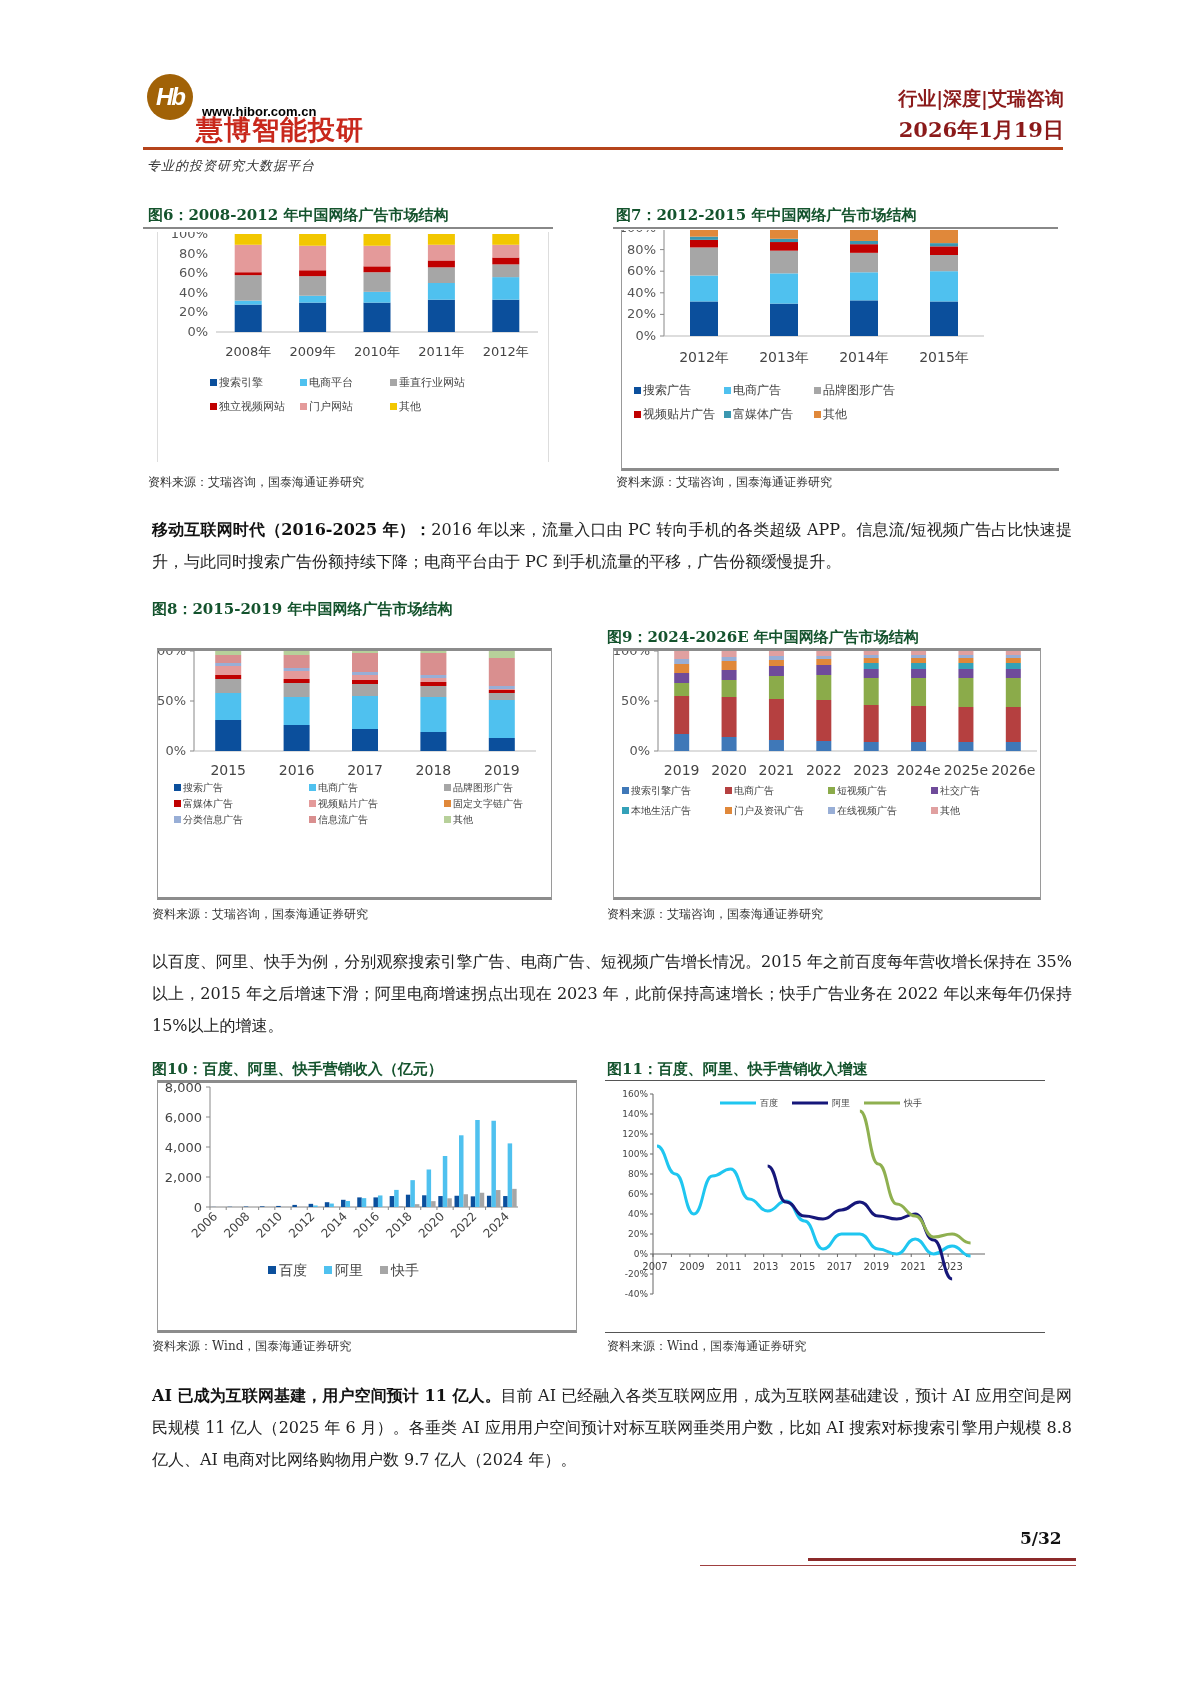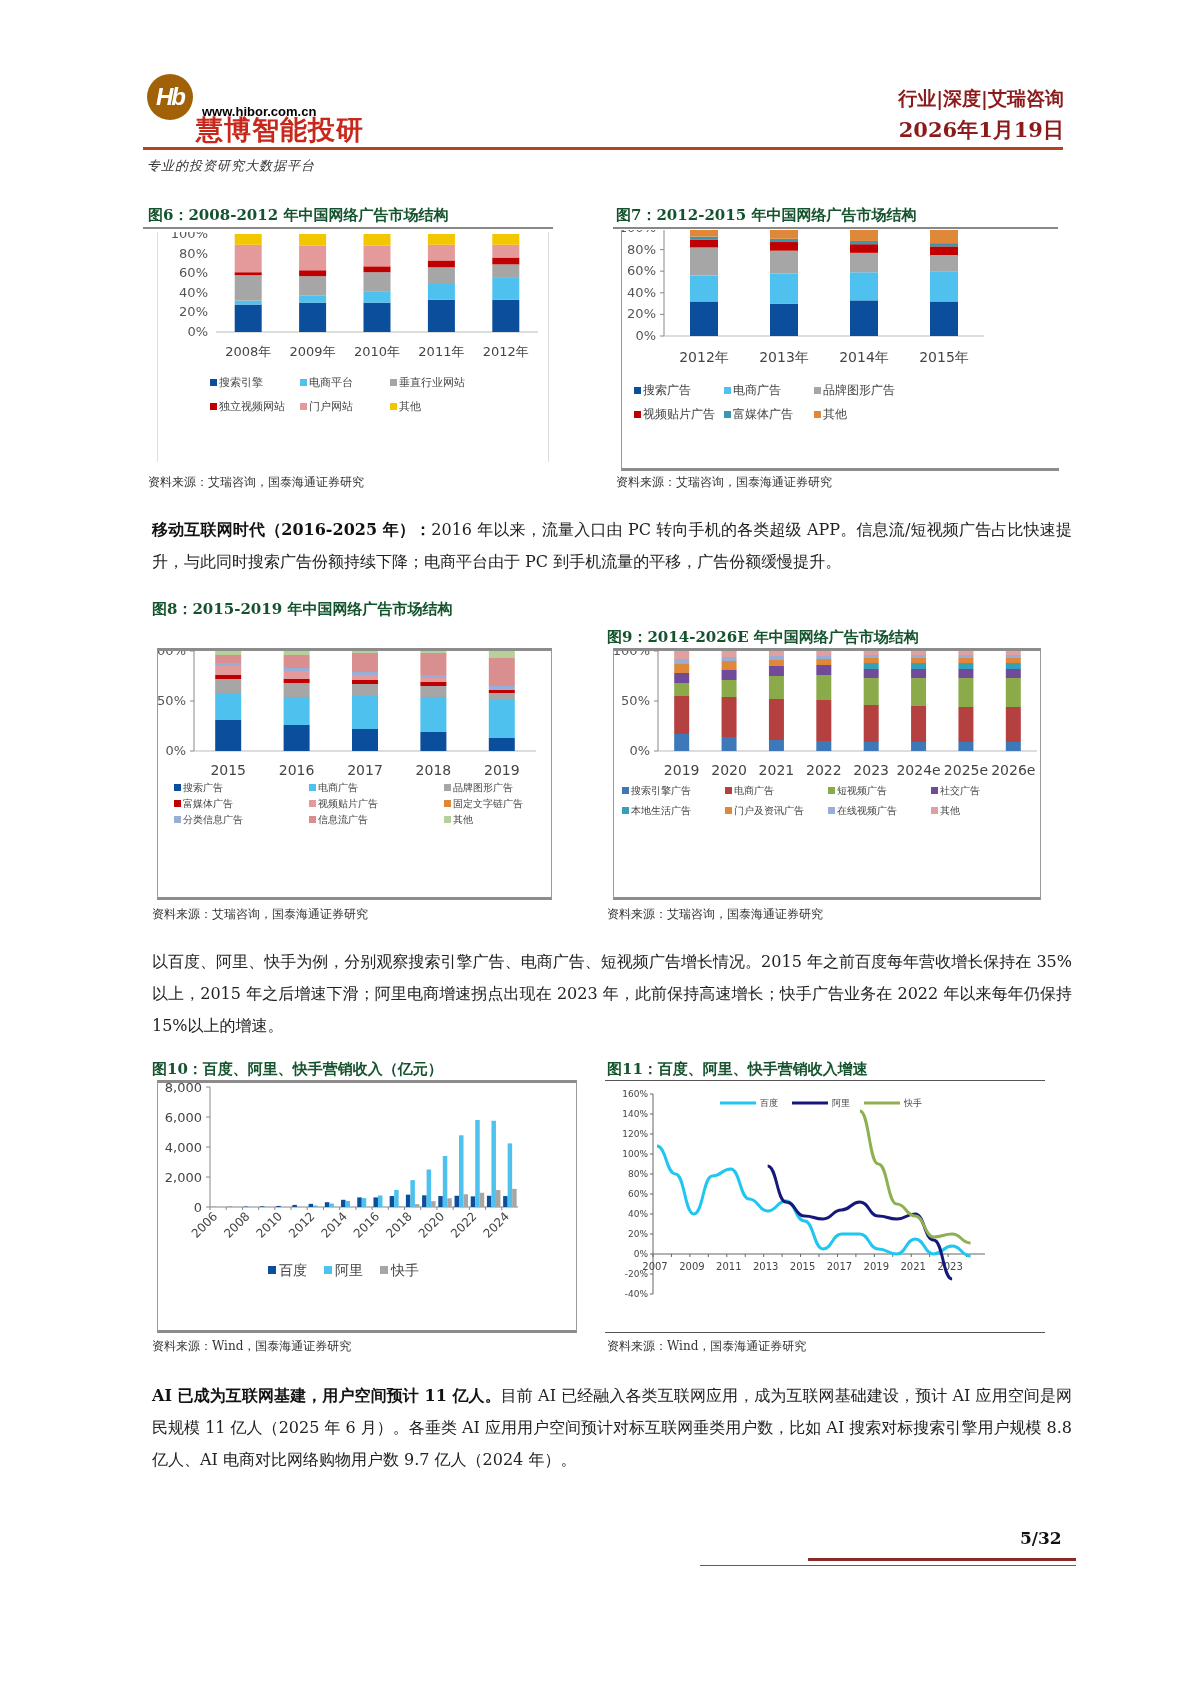--- a/index.html
+++ b/index.html
@@ -274,21 +274,21 @@
         <text x="160" y="172" font-size="10" fill="#444">信息流广告</text>
       </g>
       <g>
         <rect x="286" y="165" width="7" height="7" fill="#b7d09a"></rect>
         <text x="295" y="172" font-size="10" fill="#444">其他</text>
       </g>
     </svg>
 </div>
 <div class="abs fig-src" style="left:152px;top:906px;">资料来源：艾瑞咨询，国泰海通证券研究</div>
 
-<div class="abs fig-title" style="left:607px;top:628px;">图9：2014-2026E 年中国网络广告市场结构</div>
+<div class="abs fig-title" style="left:607px;top:628px;">图9：2024-2026E 年中国网络广告市场结构</div>
 <div class="abs fig-box" style="left:613px;top:648px;width:428px;height:252px;">
   <svg id="fig9svg" width="426" height="246">
       <text x="36" y="104" text-anchor="end" font-size="13" fill="#555">0%</text>
       <line x1="40" y1="100" x2="44" y2="100" stroke="#888"></line>
       <text x="36" y="54" text-anchor="end" font-size="13" fill="#555">50%</text>
       <line x1="40" y1="50" x2="44" y2="50" stroke="#888"></line>
       <text x="36" y="4" text-anchor="end" font-size="13" fill="#555">100%</text>
       <line x1="40" y1="0" x2="44" y2="0" stroke="#888"></line>
       <line x1="44" y1="0" x2="44" y2="100" stroke="#888"></line>
       <line x1="44" y1="100" x2="423" y2="100" stroke="#bbb"></line>

